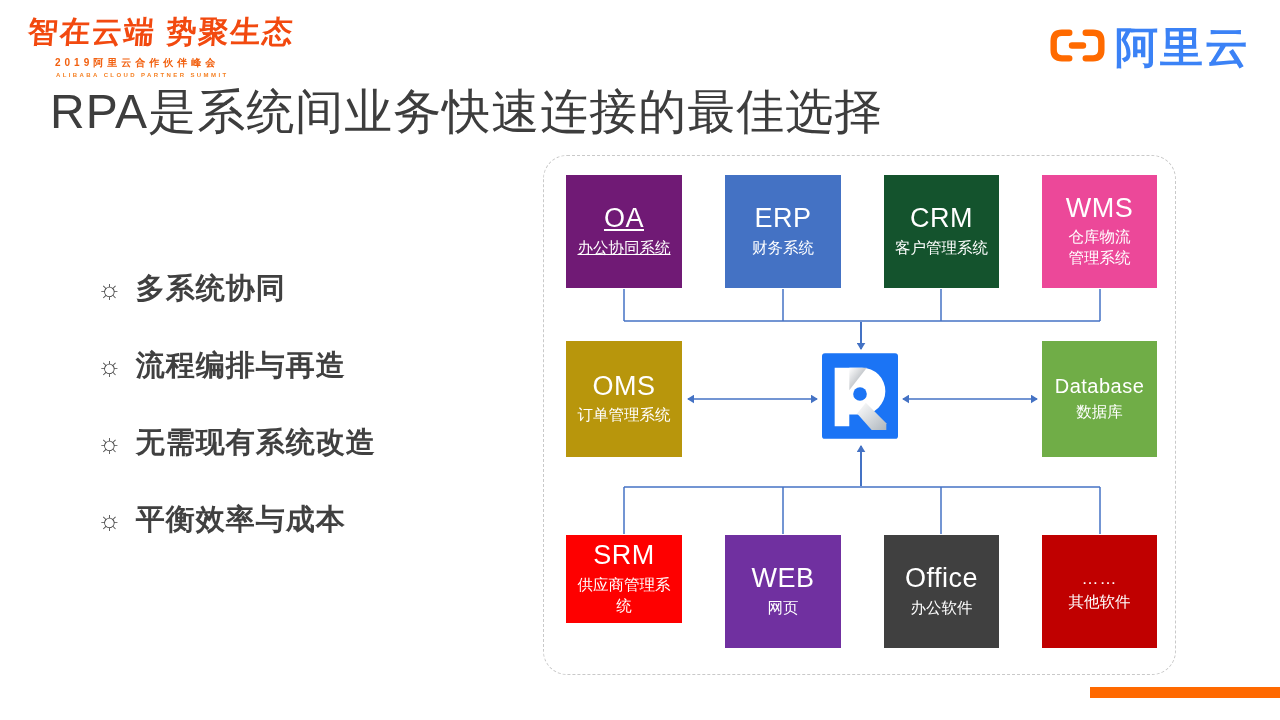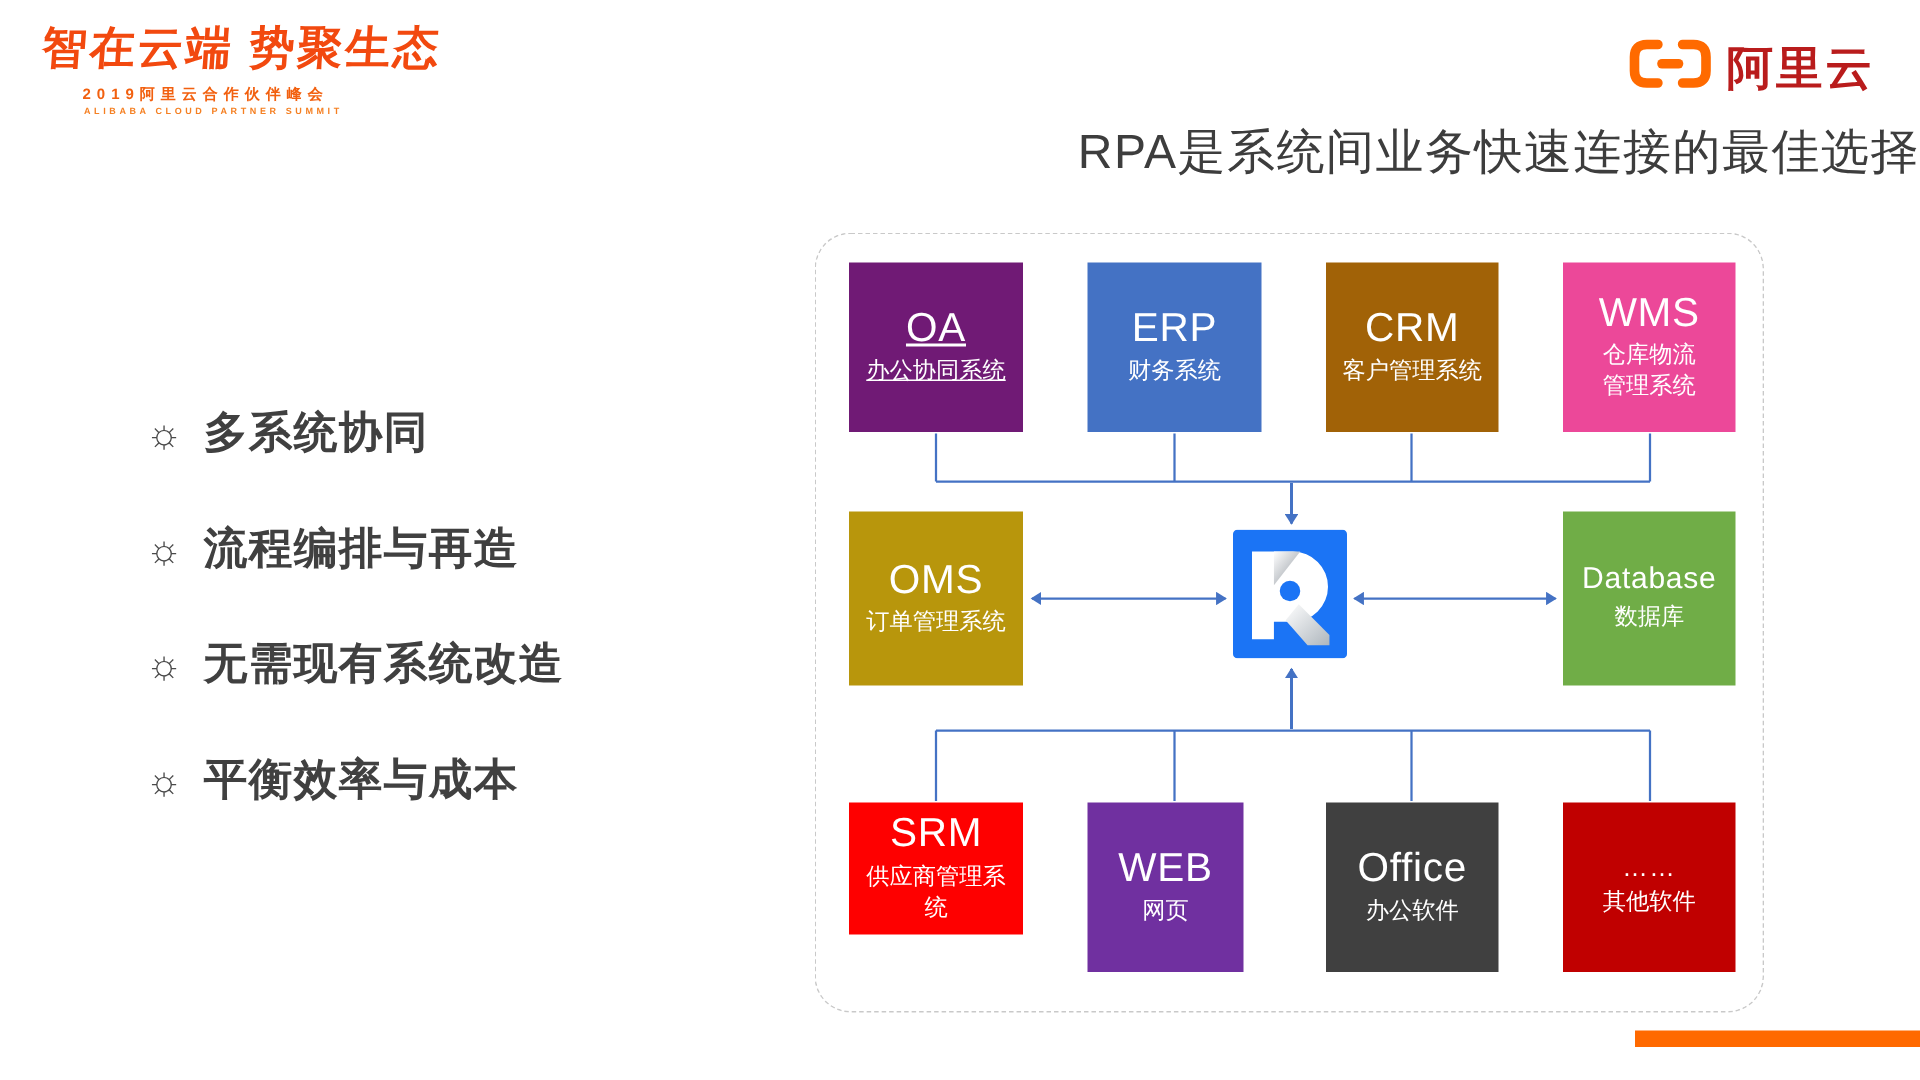--- a/index.html
+++ b/index.html
@@ -6,24 +6,24 @@
   .slide{
     position:relative;width:1280px;height:720px;background:#ffffff;overflow:hidden;
     font-family:"Liberation Sans","DejaVu Sans",sans-serif;
   }
   
   .summit-logo{position:absolute;left:28px;top:12px;color:#F2490F;}
   .summit-title{font-size:30px;font-weight:700;letter-spacing:2px;transform:skewX(-4deg);}
   .summit-sub{font-size:10px;font-weight:700;letter-spacing:4px;color:#F2600F;margin-top:3px;margin-left:27px;}
   .summit-en{font-size:6px;font-weight:700;letter-spacing:2.4px;color:#F58023;margin-top:2px;margin-left:28px;}
   .ali-logo{position:absolute;right:30px;top:26px;display:flex;align-items:center;gap:10px;}
-  .ali-wordmark{color:#b91c1c;font-size:31px;font-weight:600;letter-spacing:2px;line-height:1;}
+  .ali-wordmark{color:#3b82f6;font-size:43px;font-weight:600;letter-spacing:2px;line-height:1;}
   
-  .slide-title{position:absolute;left:50px;right:0;top:80px;text-align:right;
-    font-size:32px;font-weight:400;color:#3d3d3d;letter-spacing:1px;}
+  .slide-title{position:absolute;left:50px;right:0;top:80px;text-align:left;
+    font-size:48px;font-weight:400;color:#3d3d3d;letter-spacing:1px;}
   
   .features{position:absolute;left:97px;top:270px;list-style:none;margin:0;padding:0;}
   .features li{display:flex;align-items:center;height:38px;margin-bottom:39px;}
   .gear{font-size:27px;color:#4a4a4a;margin-right:14px;line-height:1;}
   .feature-label{font-size:29px;font-weight:700;color:#404040;letter-spacing:1px;}
   
   .diagram-border{position:absolute;left:543px;top:155px;width:633px;height:520px;
     border:1.5px dashed #c9c9c9;border-radius:24px;box-sizing:border-box;z-index:0;}
   .connectors{position:absolute;left:0;top:0;width:1280px;height:720px;z-index:1;pointer-events:none;}
   .sysbox{position:absolute;z-index:2;display:flex;flex-direction:column;justify-content:center;
@@ -113,21 +113,21 @@
   </svg>
 
   <div class="sysbox" style="left: 566px; top: 175px; width: 116px; height: 113px; background: #701a75; text-decoration: underline;">
     <div class="box-title">OA</div>
     <div class="box-sub">办公协同系统</div>
   </div>
   <div class="sysbox" style="left: 725px; top: 175px; width: 116px; height: 113px; background: rgb(68, 114, 196);">
     <div class="box-title">ERP</div>
     <div class="box-sub">财务系统</div>
   </div>
-  <div class="sysbox" style="left: 884px; top: 175px; width: 115px; height: 113px; background: #a16207;">
+  <div class="sysbox" style="left: 884px; top: 175px; width: 115px; height: 113px; background: #14532d;">
     <div class="box-title">CRM</div>
     <div class="box-sub">客户管理系统</div>
   </div>
   <div class="sysbox" style="left: 1042px; top: 175px; width: 115px; height: 113px; background: #ec4899;">
     <div class="box-title">WMS</div>
     <div class="box-sub">仓库物流
 管理系统</div>
   </div>
 
   <div class="sysbox" style="left: 566px; top: 341px; width: 116px; height: 116px; background: rgb(184, 150, 12);">
@@ -157,21 +157,21 @@
       <polygon points="45,51 66,72 66,79 51,79 36,62" fill="url(#leg)"></polygon>
       <circle cx="39" cy="42" r="7" fill="#1B74F5"></circle>
     </svg>
   </div>
 
   <div class="sysbox" style="left: 566px; top: 535px; width: 116px; height: 88px; background: rgb(254, 0, 0);">
     <div class="box-title">SRM</div>
     <div class="box-sub">供应商管理系
 统</div>
   </div>
-  <div class="sysbox" style="left: 725px; top: 535px; width: 104px; height: 113px; background: rgb(112, 48, 160);">
+  <div class="sysbox" style="left: 725px; top: 535px; width: 116px; height: 113px; background: rgb(112, 48, 160);">
     <div class="box-title">WEB</div>
     <div class="box-sub">网页</div>
   </div>
   <div class="sysbox" style="left: 884px; top: 535px; width: 115px; height: 113px; background: #404040;">
     <div class="box-title">Office</div>
     <div class="box-sub">办公软件</div>
   </div>
   <div class="sysbox" style="left: 1042px; top: 535px; width: 115px; height: 113px; background: rgb(192, 0, 0);">
     <div class="box-title t-dots">……</div>
     <div class="box-sub">其他软件</div>

